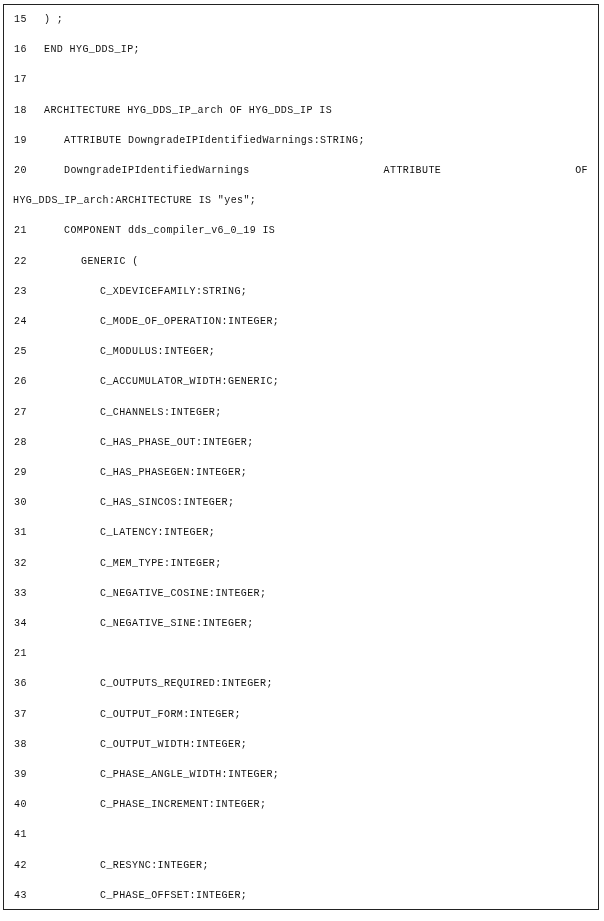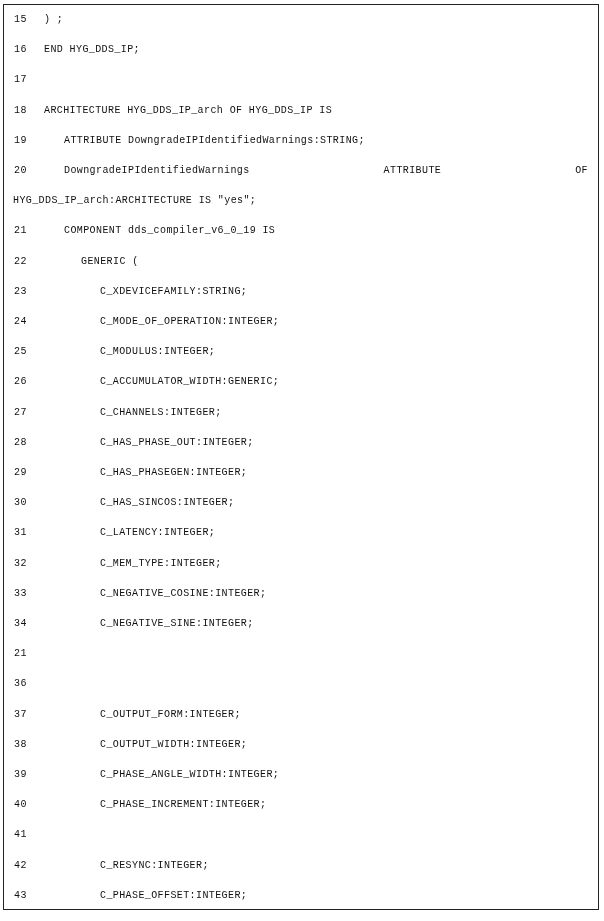--- a/index.html
+++ b/index.html
@@ -42,21 +42,21 @@
     <div class="line" style="top: 362.4px;"><span class="ln">26</span><span class="code i3">C_ACCUMULATOR_WIDTH:GENERIC;</span></div>
     <div class="line" style="top: 392.6px;"><span class="ln">27</span><span class="code i3">C_CHANNELS:INTEGER;</span></div>
     <div class="line" style="top: 422.8px;"><span class="ln">28</span><span class="code i3">C_HAS_PHASE_OUT:INTEGER;</span></div>
     <div class="line" style="top: 453px;"><span class="ln">29</span><span class="code i3">C_HAS_PHASEGEN:INTEGER;</span></div>
     <div class="line" style="top: 483.2px;"><span class="ln">30</span><span class="code i3">C_HAS_SINCOS:INTEGER;</span></div>
     <div class="line" style="top: 513.4px;"><span class="ln">31</span><span class="code i3">C_LATENCY:INTEGER;</span></div>
     <div class="line" style="top: 543.6px;"><span class="ln">32</span><span class="code i3">C_MEM_TYPE:INTEGER;</span></div>
     <div class="line" style="top: 573.8px;"><span class="ln">33</span><span class="code i3">C_NEGATIVE_COSINE:INTEGER;</span></div>
     <div class="line" style="top: 604px;"><span class="ln">34</span><span class="code i3">C_NEGATIVE_SINE:INTEGER;</span></div>
     <div class="line" style="top: 634.2px;"><span class="ln">21</span></div>
-    <div class="line" style="top: 664.4px;"><span class="ln">36</span></div>
+    <div class="line" style="top: 664.4px;"><span class="ln">36</span><span class="code i3">C_OUTPUTS_REQUIRED:INTEGER;</span></div>
     <div class="line" style="top: 694.6px;"><span class="ln">37</span><span class="code i3">C_OUTPUT_FORM:INTEGER;</span></div>
     <div class="line" style="top: 724.8px;"><span class="ln">38</span><span class="code i3">C_OUTPUT_WIDTH:INTEGER;</span></div>
     <div class="line" style="top: 755px;"><span class="ln">39</span><span class="code i3">C_PHASE_ANGLE_WIDTH:INTEGER;</span></div>
     <div class="line" style="top: 785.2px;"><span class="ln">40</span><span class="code i3">C_PHASE_INCREMENT:INTEGER;</span></div>
     <div class="line" style="top: 815.4px;"><span class="ln">41</span></div>
     <div class="line" style="top: 845.6px;"><span class="ln">42</span><span class="code i3">C_RESYNC:INTEGER;</span></div>
     <div class="line" style="top: 875.8px;"><span class="ln">43</span><span class="code i3">C_PHASE_OFFSET:INTEGER;</span></div>
   </div>
 
 </body></html>

